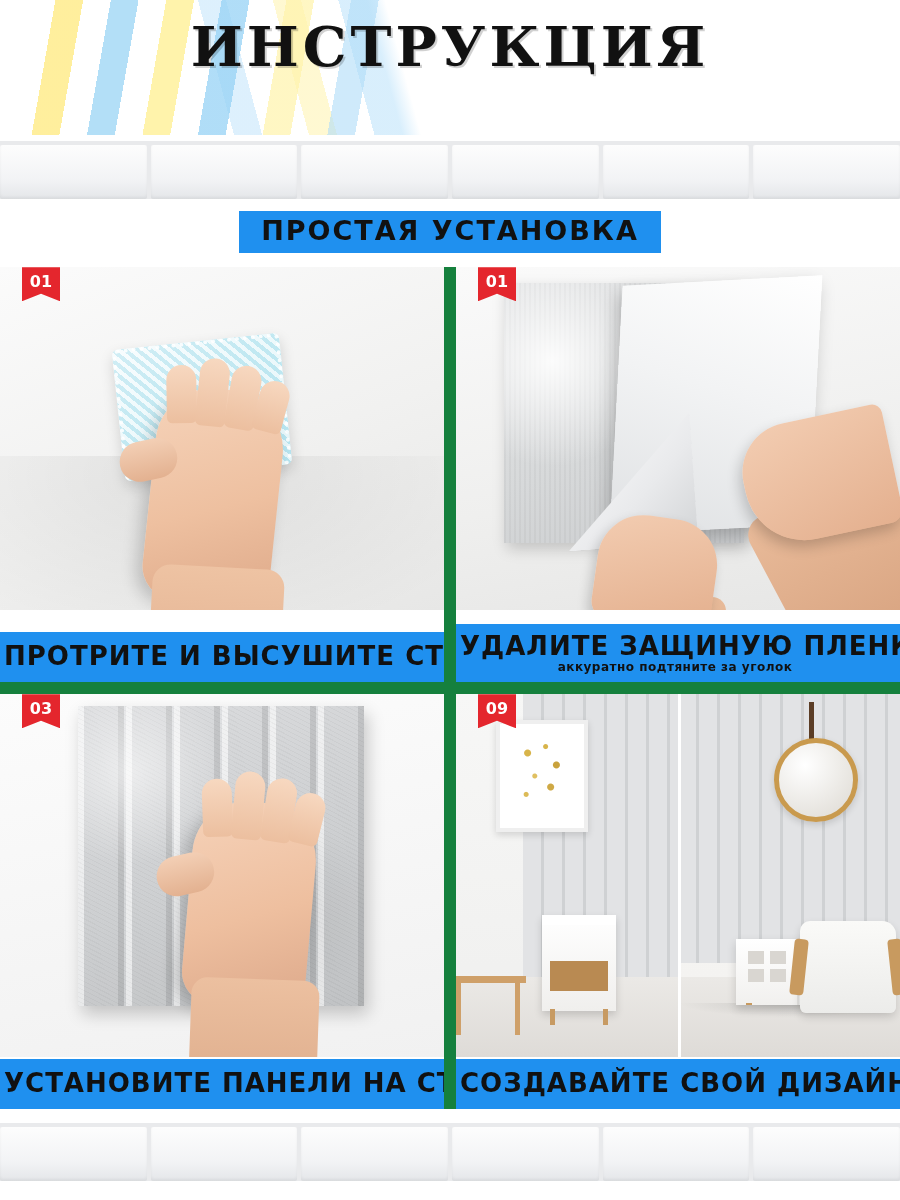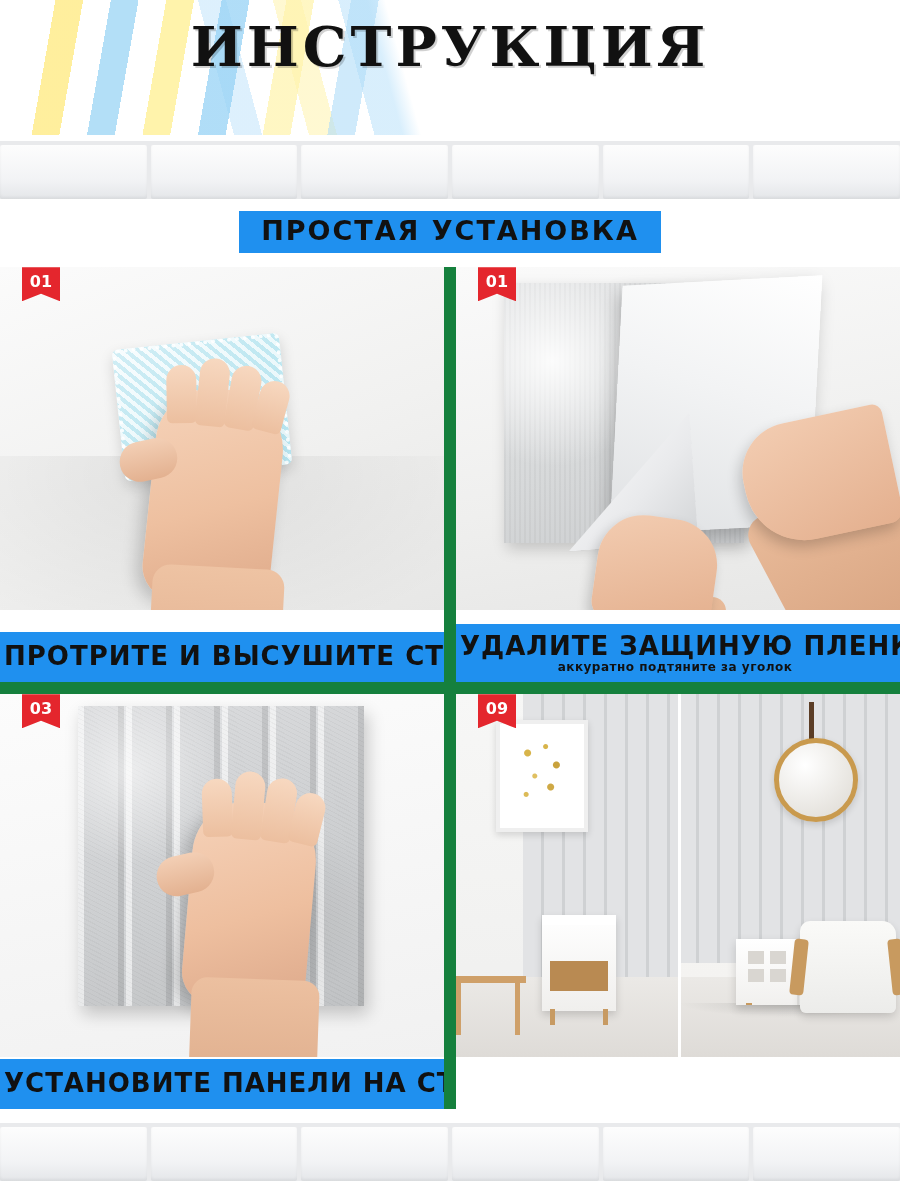--- a/index.html
+++ b/index.html
@@ -569,20 +569,23 @@
           <div class="cred-leg" style="left:10px"></div>
           <div class="cred-leg" style="right:10px"></div>
         </div>
         <div class="armchair">
           <div class="arm"></div>
           <div class="arm r"></div>
         </div>
       </div>
     </div>
     <div class="badge">09</div>
+    <div class="caption single">
+      <div class="line1">СОЗДАВАЙТЕ СВОЙ ДИЗАЙН</div>
+    </div>
   </div>
 </div>
 
 <div class="bottom-area">
   <div class="tile-strip">
     <div class="tile"></div>
     <div class="tile"></div>
     <div class="tile"></div>
     <div class="tile"></div>
     <div class="tile"></div>

